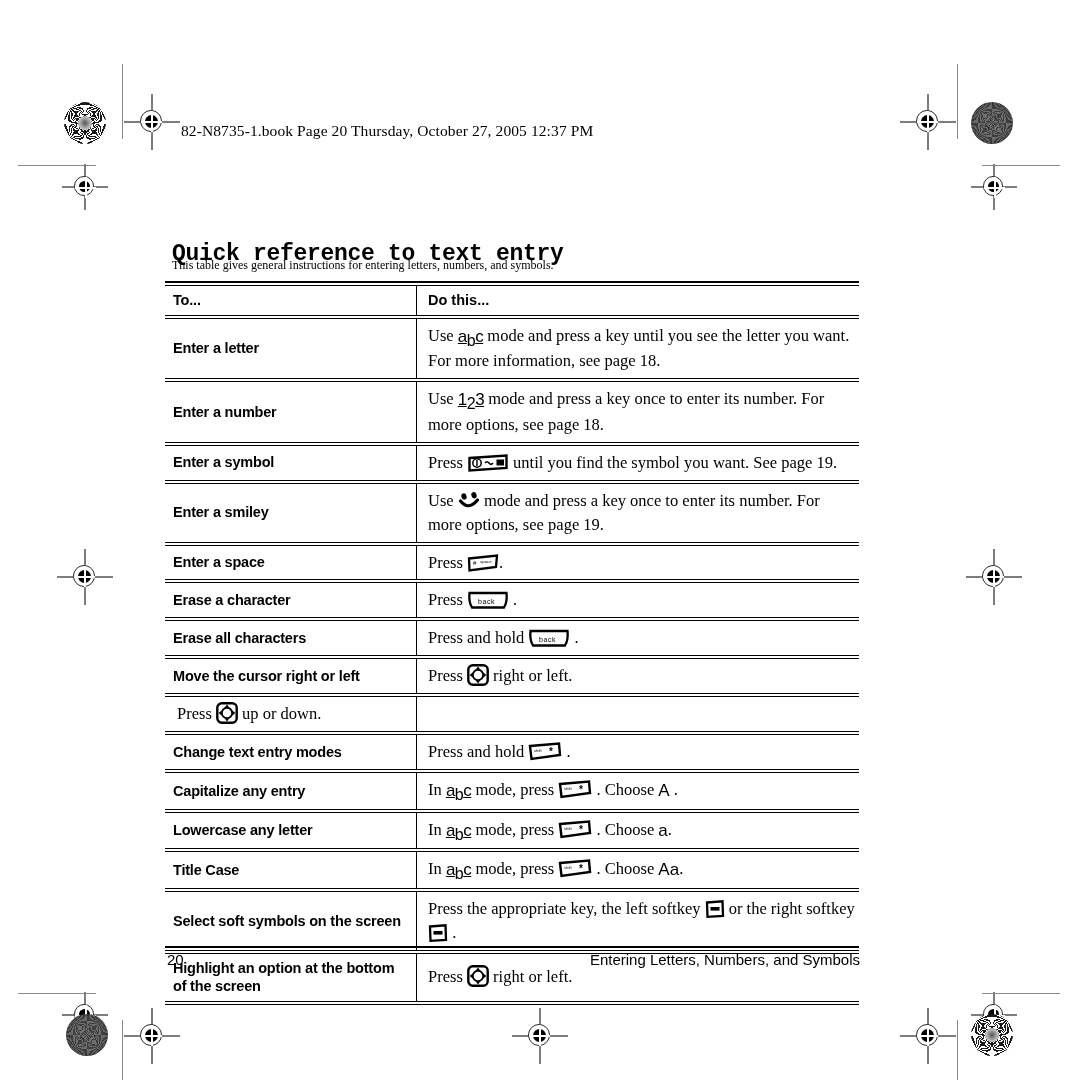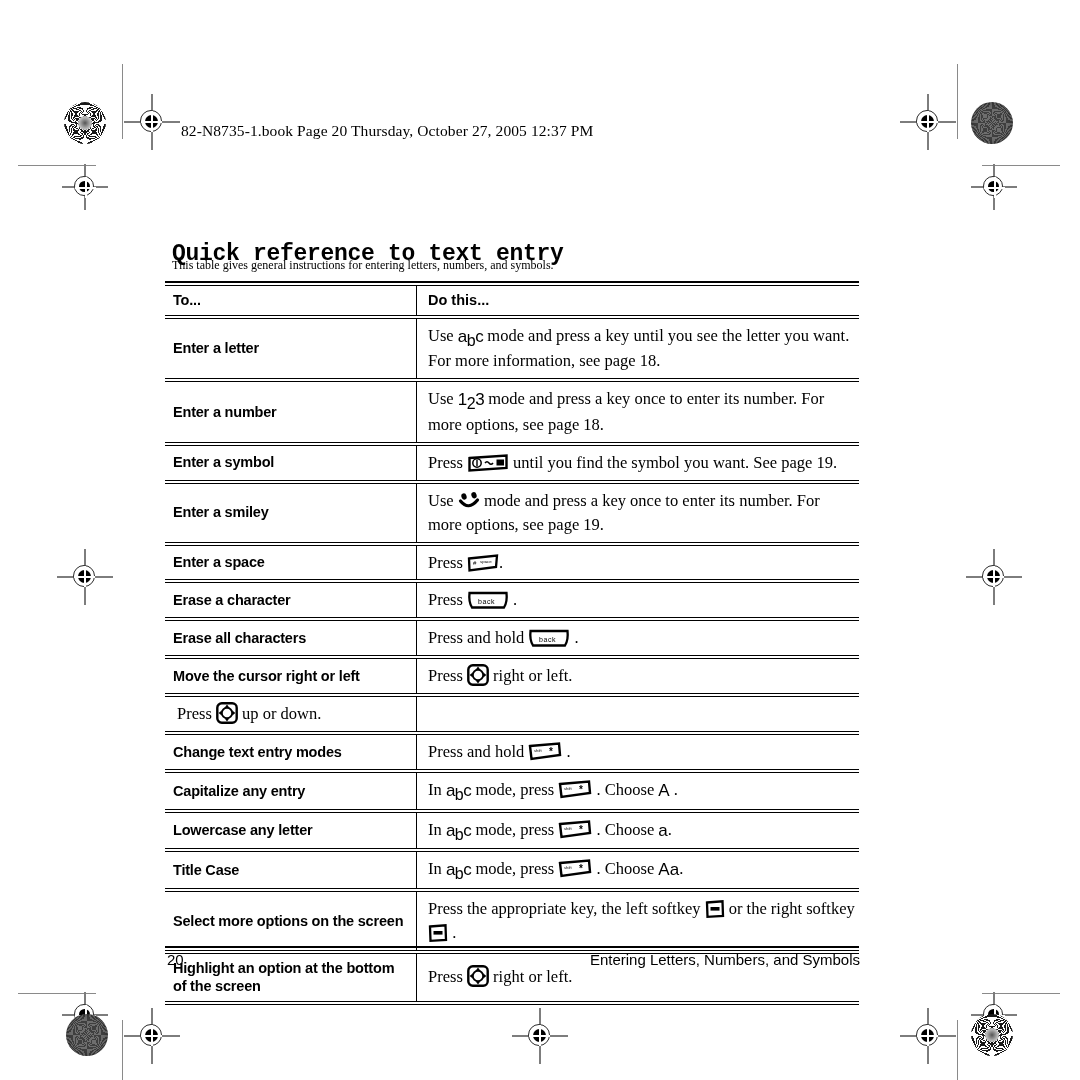--- a/index.html
+++ b/index.html
@@ -180,20 +180,21 @@
   }
   .hdr .c-right { font-size: 14.5px; }
 
   
   .mode {
     font-family: "Liberation Sans", sans-serif;
     font-size: 17px;
     letter-spacing: -0.5px;
     display: inline-block;
     vertical-align: -1px;
+    text-decoration: underline;
   }
   .mode .sub {
     display: inline-block;
     font-size: 16px;
     transform: translateY(4px);
   }
   .choose {
     font-family: "Liberation Sans", sans-serif;
     font-size: 17px;
     display: inline-block;
@@ -466,21 +467,21 @@
       <path d="M2 4 L31 1.5 L32 13 L3.5 17 Z" fill="#fff" stroke="#000" stroke-width="2.4"></path>
       <text x="6" y="9.5" font-family="Liberation Sans, sans-serif" font-size="4.2" fill="#000">shift</text>
       <text x="21" y="13" font-family="Liberation Sans, sans-serif" font-size="10" font-weight="bold" fill="#000">*</text>
     </svg></span> . Choose <span class="choose">Aa</span>.</div>
         </div>
         <div class="rule-thin"></div>
         <div class="rule-gap"></div>
         <div class="rule-thin"></div>
         <div class="trow">
           <div class="cdiv"></div>
-          <div class="c-left">Select more options on the screen</div>
+          <div class="c-left">Select soft symbols on the screen</div>
           <div class="c-right">Press the appropriate key, the left softkey <span class="kicon"><svg width="20" height="19" viewBox="0 0 20 19">
       <path d="M2 2.5 L17.5 1.3 L18 16 L2.5 16.8 Z" fill="#fff" stroke="#000" stroke-width="2.3"></path>
       <rect x="5.5" y="7" width="9" height="3.6" fill="#000"></rect>
     </svg></span> or the right softkey <span class="kicon"><svg width="20" height="19" viewBox="0 0 20 19">
       <path d="M2 2.5 L17.5 1.3 L18 16 L2.5 16.8 Z" fill="#fff" stroke="#000" stroke-width="2.3"></path>
       <rect x="5.5" y="7" width="9" height="3.6" fill="#000"></rect>
     </svg></span> .</div>
         </div>
         <div class="rule-thin"></div>
         <div class="rule-gap"></div>

